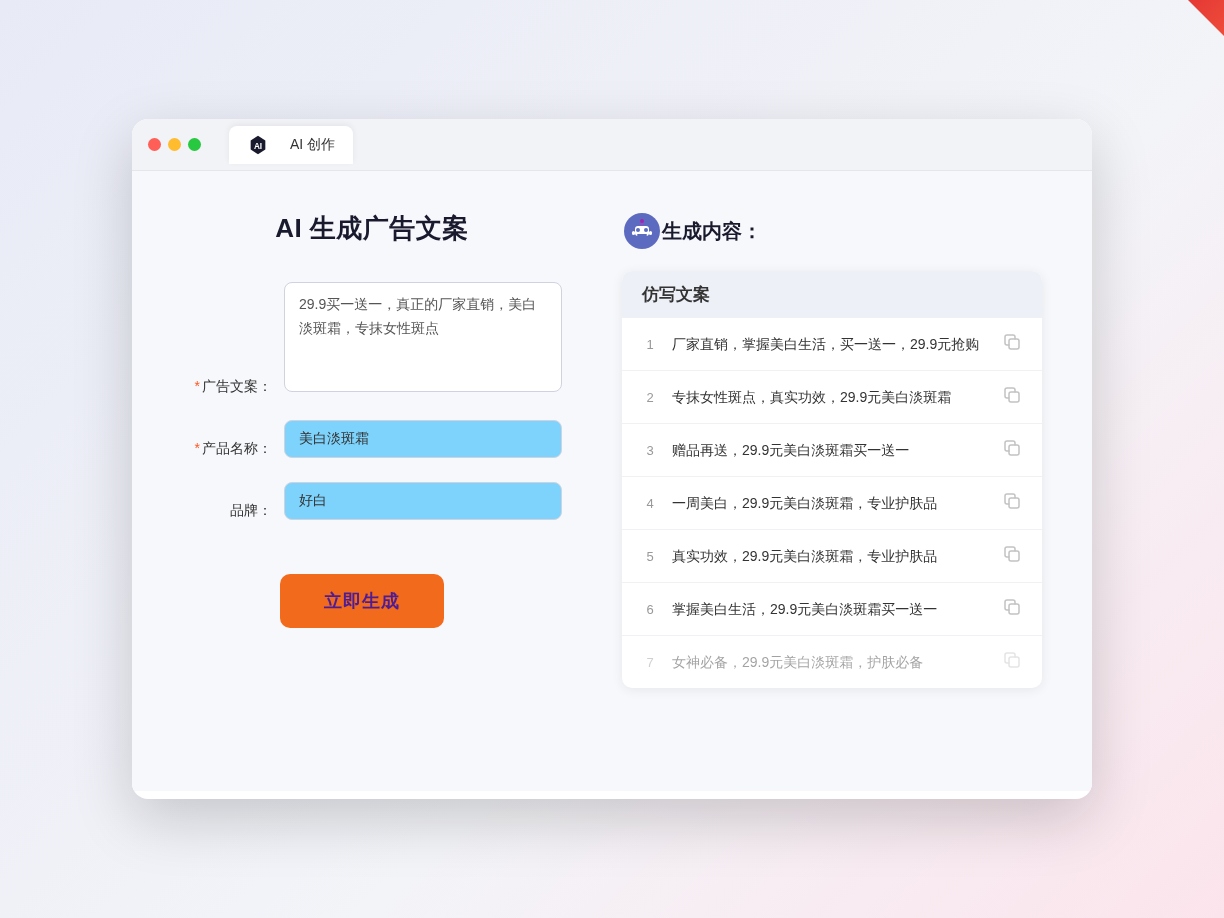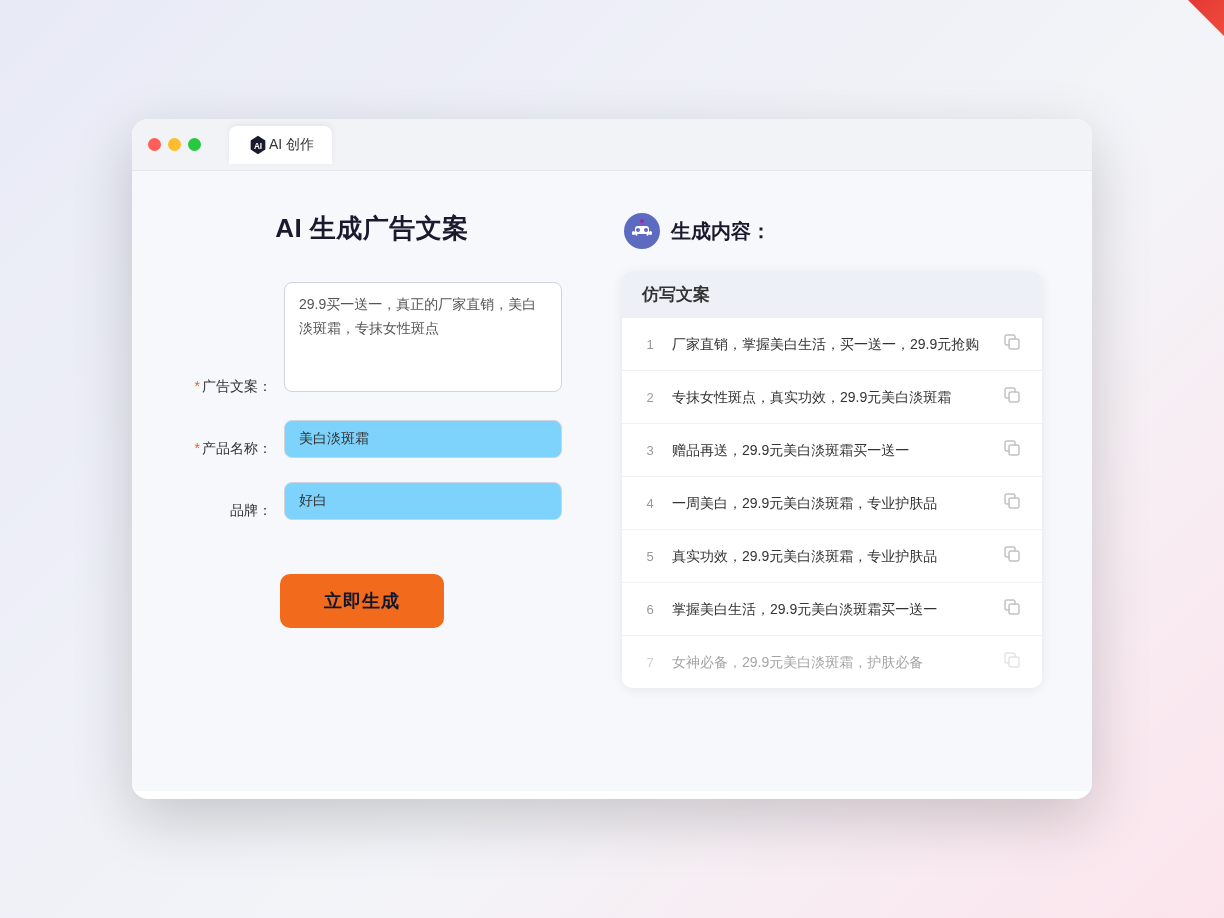--- a/index.html
+++ b/index.html
@@ -64,21 +64,21 @@
       height: 13px;
       border-radius: 50%;
     }
     .tl-red { background: #ff5f57; }
     .tl-yellow { background: #febc2e; }
     .tl-green { background: #28c840; }
 
     .tab {
       display: flex;
       align-items: center;
-      gap: 0;
+      gap: 21px;
       background: #ffffff;
       border-radius: 8px 8px 0 0;
       padding: 8px 18px;
       margin-left: 16px;
       height: 38px;
       box-shadow: 0 -2px 6px rgba(0,0,0,0.06);
     }
 
     .tab-icon {
       width: 22px;
@@ -162,21 +162,21 @@
       padding: 10px 14px;
       font-size: 14px;
       color: #333;
       background: #7dd3fc;
       outline: none;
       font-family: inherit;
     }
 
     .generate-btn {
       background: #f26a1b;
-      color: #0f172a;
+      color: #4c1d95;
       border: none;
       border-radius: 10px;
       padding: 0 44px;
       height: 54px;
       font-size: 18px;
       font-weight: 600;
       cursor: pointer;
       margin-top: 30px;
       margin-left: 98px;
       letter-spacing: 1px;
@@ -185,21 +185,21 @@
 
     
     .right-panel {
       flex: 1;
       min-width: 0;
     }
 
     .result-header {
       display: flex;
       align-items: center;
-      gap: 9px;
+      gap: 0;
       margin-bottom: 20px;
     }
 
     .robot-icon {
       width: 40px;
       height: 40px;
     }
 
     .result-title {
       font-size: 20px;

